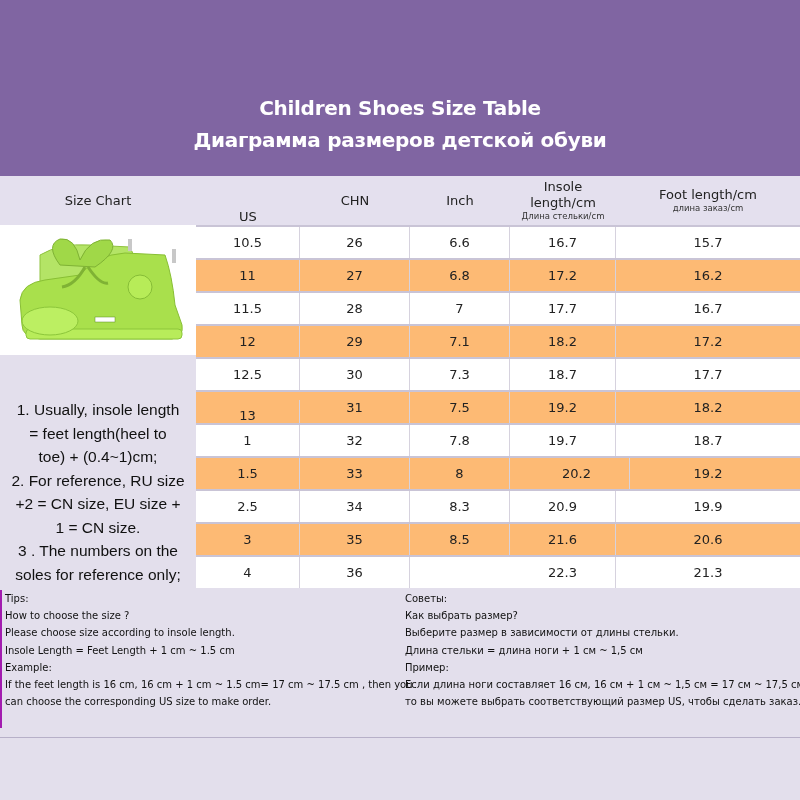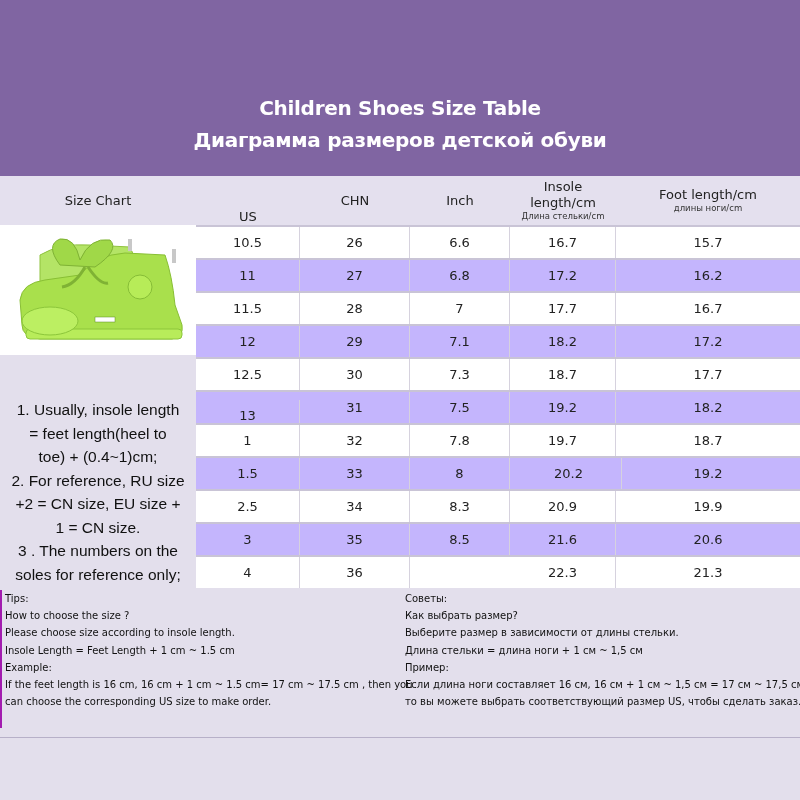--- a/index.html
+++ b/index.html
@@ -37,21 +37,21 @@
   .notes {
     position: absolute; left: 0; top: 398px; width: 196px;
     font-size: 15.5px; line-height: 23.5px; text-align: center; color: #111;
     font-family: "Liberation Sans", sans-serif;
   }
   .row {
     position: absolute; left: 196px; width: 604px; height: 33px;
     border-top: 2px solid #c9c4d6;
   }
   .row.white { background: #ffffff; }
-  .row.lav { background: #c4b5fd; }
+  .row.lav { background: #fdba74; }
   .cell {
     position: absolute; top: 0; height: 31px;
     display: flex; align-items: center; justify-content: center;
     font-size: 13px; color: #222;
     border-right: 1px solid #d6d2de;
   }
   .cell.last { border-right: none; }
   .tips {
     position: absolute; top: 590px; height: 138px;
     font-size: 10px; line-height: 17.2px; color: #111;
@@ -84,21 +84,21 @@
   <div class="hcell" style="left:410px;width:100px;">
     <span>Inch</span>
   </div>
   <div class="hcell" style="left:510px;width:106px;">
     <span>Insole</span>
     <span>length/cm</span>
     <span class="sub">Длина стельки/cm</span>
   </div>
   <div class="hcell" style="left:616px;width:184px;">
     <span>Foot length/cm</span>
-    <span class="sub">длины ноги/cm</span>
+    <span class="sub">длина заказ/cm</span>
   </div>
 </div>
 
 <div class="shoe-box">
   <svg width="196" height="130" viewBox="0 0 196 130">
 
     <path d="M40 30 Q60 18 90 20 L130 22 Q140 40 138 70 L150 90 Q150 100 140 100 L50 96 Q35 94 40 70 Z" fill="#b4e466" stroke="#8fc23e" stroke-width="1"></path>
 
     <path d="M20 75 Q22 58 45 55 L80 50 Q95 30 125 28 L165 30 Q172 50 175 80 L182 100 Q184 112 172 114 L40 114 Q22 112 22 100 Z" fill="#a9e04c" stroke="#88bf34" stroke-width="1"></path>
 
@@ -176,21 +176,21 @@
       <div class="cell" style="left: 0px; width: 104px;">1</div>
       <div class="cell" style="left: 104px; width: 110px;">32</div>
       <div class="cell" style="left: 214px; width: 100px;">7.8</div>
       <div class="cell" style="left: 314px; width: 106px;">19.7</div>
       <div class="cell last" style="left: 420px; width: 184px;">18.7</div>
     </div>
     <div class="row lav" style="top: 456px;">
       <div class="cell" style="left: 0px; width: 104px;">1.5</div>
       <div class="cell" style="left: 104px; width: 110px;">33</div>
       <div class="cell" style="left: 214px; width: 100px;">8</div>
-      <div class="cell" style="left: 320px; width: 106px; text-align: right;">20.2</div>
+      <div class="cell" style="left: 328px; width: 106px; text-align: right;">20.2</div>
       <div class="cell last" style="left: 420px; width: 184px;">19.2</div>
     </div>
     <div class="row white" style="top: 489px;">
       <div class="cell" style="left: 0px; width: 104px;">2.5</div>
       <div class="cell" style="left: 104px; width: 110px;">34</div>
       <div class="cell" style="left: 214px; width: 100px;">8.3</div>
       <div class="cell" style="left: 314px; width: 106px;">20.9</div>
       <div class="cell last" style="left: 420px; width: 184px;">19.9</div>
     </div>
     <div class="row lav" style="top: 522px;">

